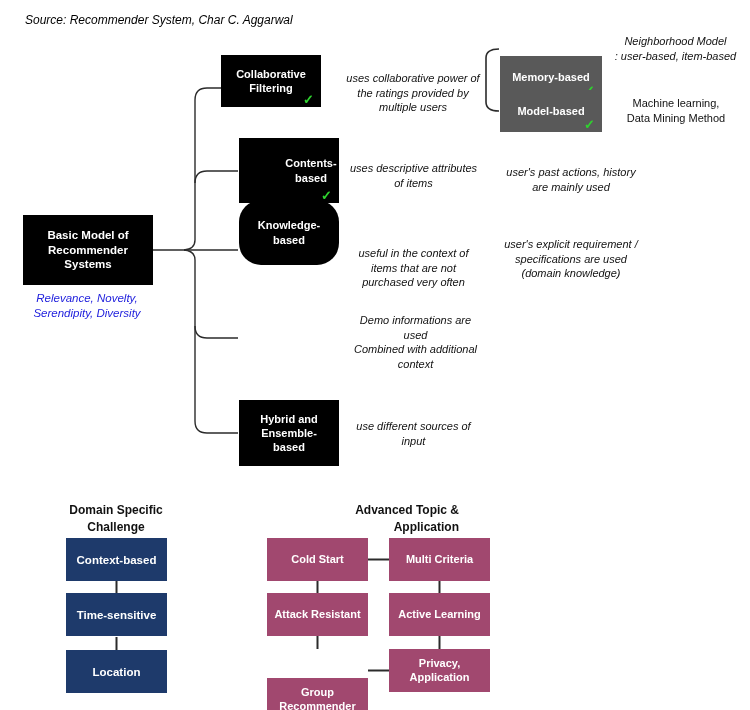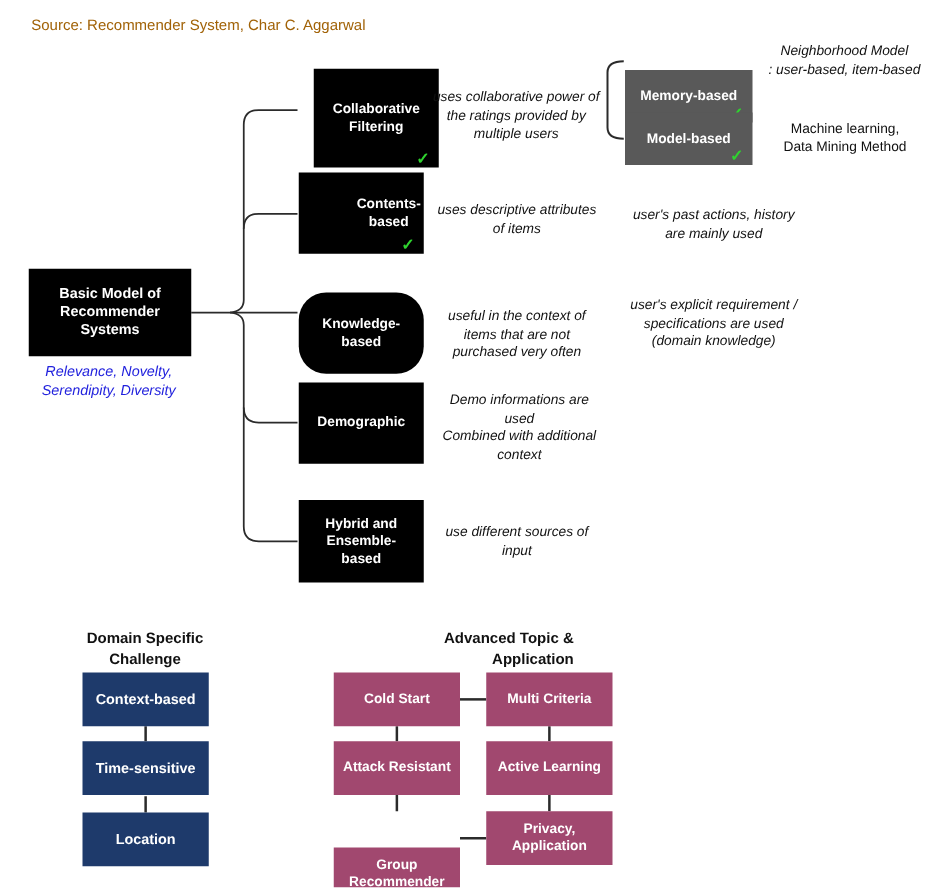--- a/index.html
+++ b/index.html
@@ -1,21 +1,21 @@
 <!DOCTYPE html>
 <html style="--black-box: #000000; --gray-box: #595959; --navy-box: #1e3a6b; --purple-box: #a1486f; --check-green: #2fd32f; --caption-blue: #2222dd; --line: #2b2b2b;"><head>
 <meta charset="utf-8">
 <style>
   html,body{margin:0;padding:0;background:#ffffff;}
   .stage{
     position:relative;width:750px;height:710px;background:#fff;
     font-family:"Liberation Sans",sans-serif;overflow:hidden;
   }
   .abs{position:absolute;}
-  .source-note{left:25px;top:13px;font-size:12px;color:#a16207;}
+  .source-note{left:25px;top:13px;font-style:italic;font-size:12px;color:#000000;}
   .box{
     display:flex;align-items:center;justify-content:center;text-align:center;
     color:#fff;white-space:pre-line;box-sizing:border-box;
   }
   .black-box{background:var(--black-box);font-size:11px;font-weight:600;line-height:1.3;}
   .root-box{left:23px;top:215px;width:130px;height:70px;font-weight:700;font-size:11.5px;}
   .gray-box{background:var(--gray-box);left:500px;width:102px;height:42px;font-size:11px;font-weight:600;}
   .navy-box{background:var(--navy-box);left:66px;width:101px;height:43px;font-size:11.5px;font-weight:700;}
   .purple-box{background:var(--purple-box);width:101px;height:43px;font-size:11px;font-weight:600;line-height:1.25;}
   .check{
@@ -66,35 +66,32 @@
   </svg>
 
   <div class="abs source-note">Source: Recommender System, Char C. Aggarwal</div>
 
   <div class="abs box black-box root-box">Basic Model of
 Recommender
 Systems</div>
   <div class="abs caption">Relevance, Novelty,
 Serendipity, Diversity</div>
 
-  <div class="abs box black-box" style="left:251px;top:55px;width:100px;height:79px;">
+  <div class="abs box black-box" style="left:221px;top:55px;width:100px;height:52px;">
     <span>Collaborative
 Filtering</span>
     <span class="check">✓</span>
   </div>
   <div class="abs box black-box" style="left:239px;top:138px;width:100px;height:65px;padding-left:44px;">
     <span>Contents-based</span>
     <span class="check">✓</span>
   </div>
-  <div class="abs box black-box" style="left:239px;top:234px;width:100px;height:65px;border-radius:22px;">
+  <div class="abs box black-box" style="left:239px;top:200px;width:100px;height:65px;border-radius:22px;">
     <span>Knowledge-
 based</span>
-  </div>
-  <div class="abs box black-box" style="left:239px;top:306px;width:100px;height:65px;">
-    <span>Demographic</span>
   </div>
   <div class="abs box black-box" style="left:239px;top:400px;width:100px;height:66px;">
     <span>Hybrid and
 Ensemble-
 based</span>
   </div>
 
   <div class="abs note" style="left:338px;top:71px;width:150px;">uses collaborative power of
 the ratings provided by
 multiple users</div>

